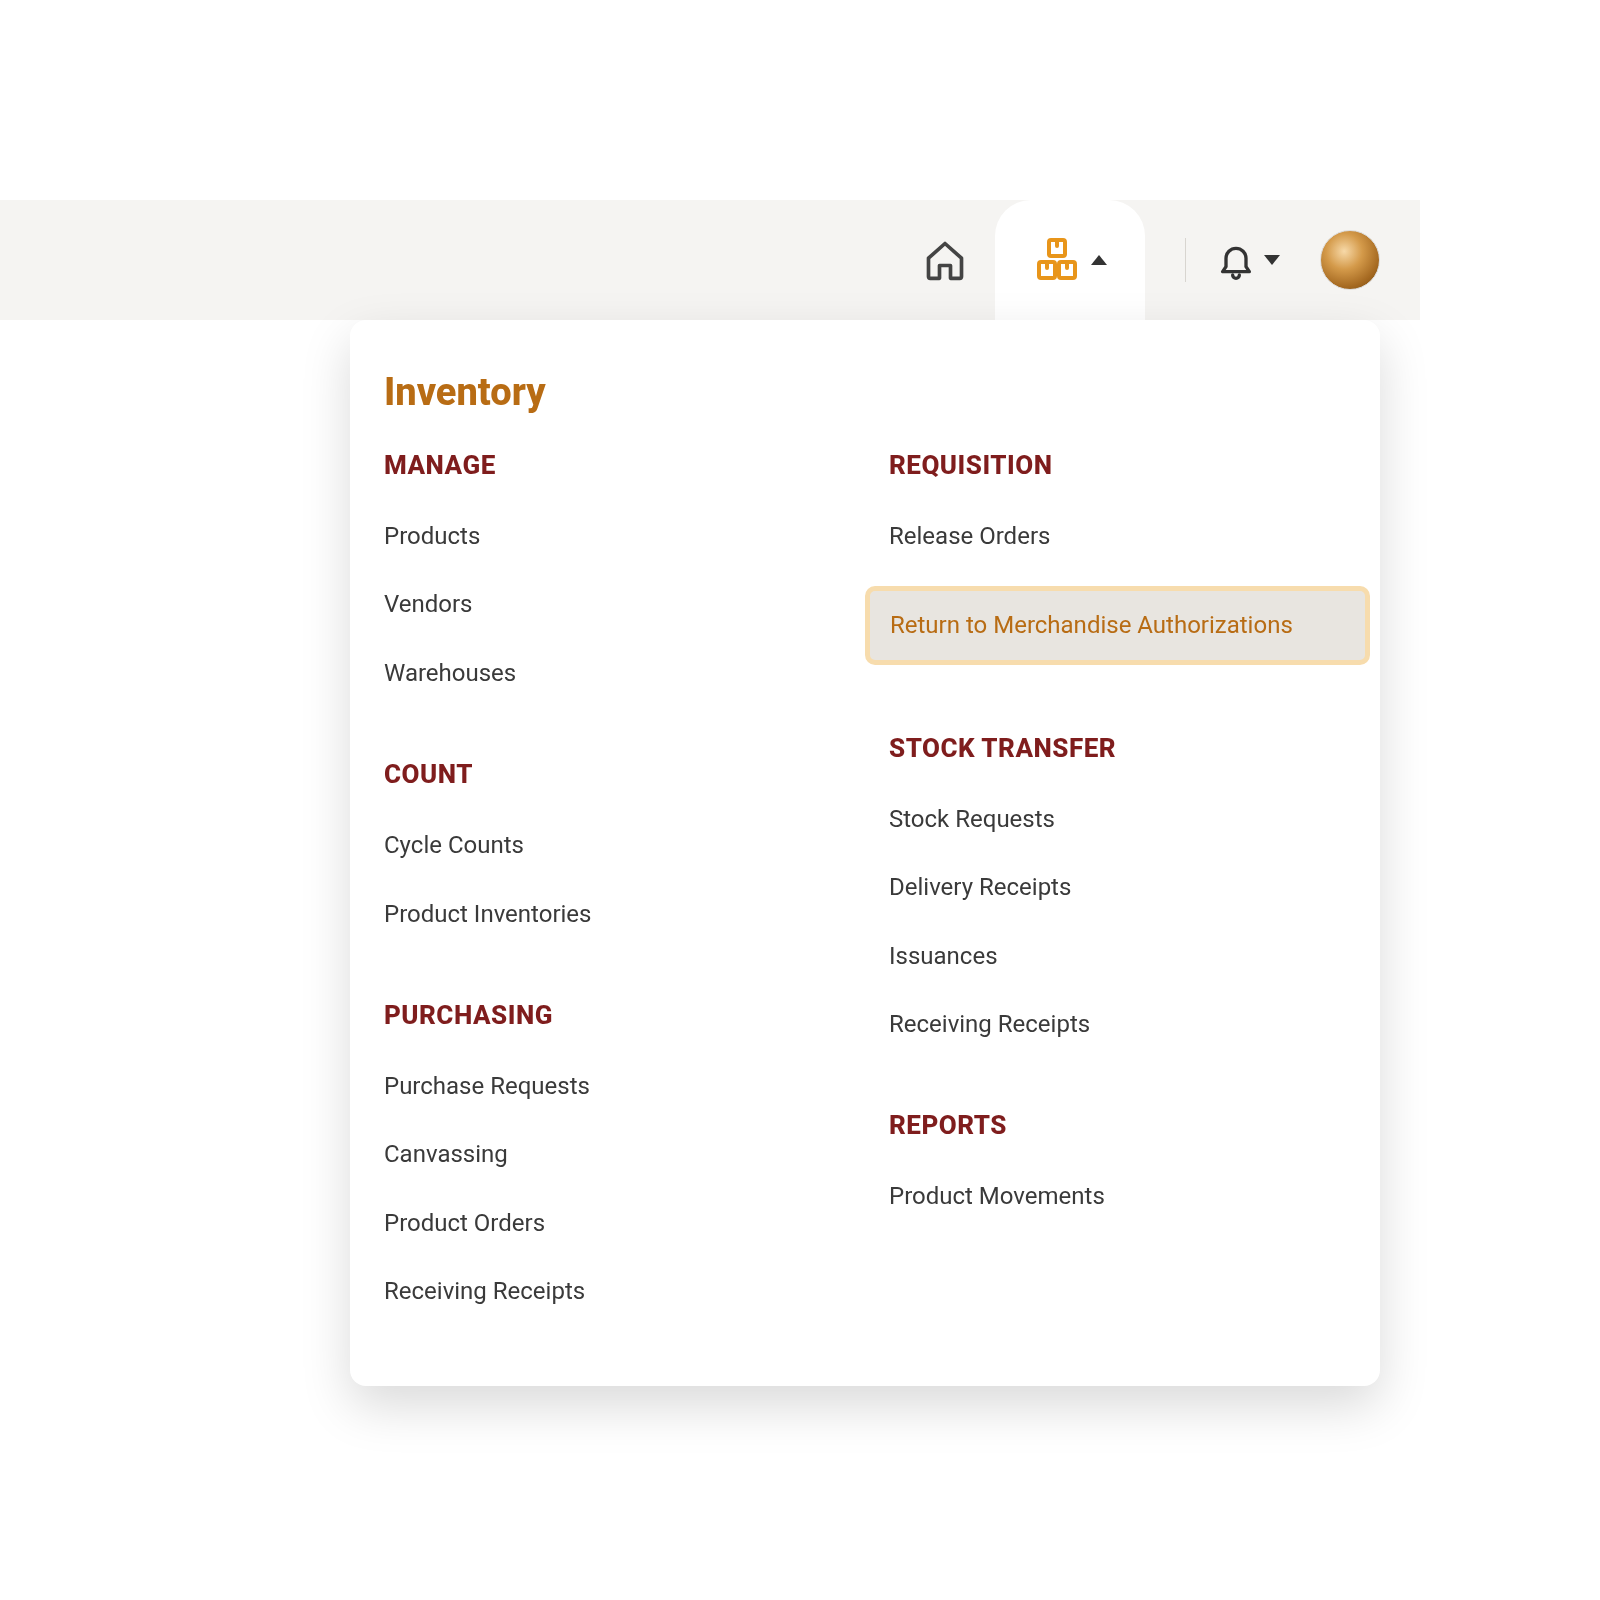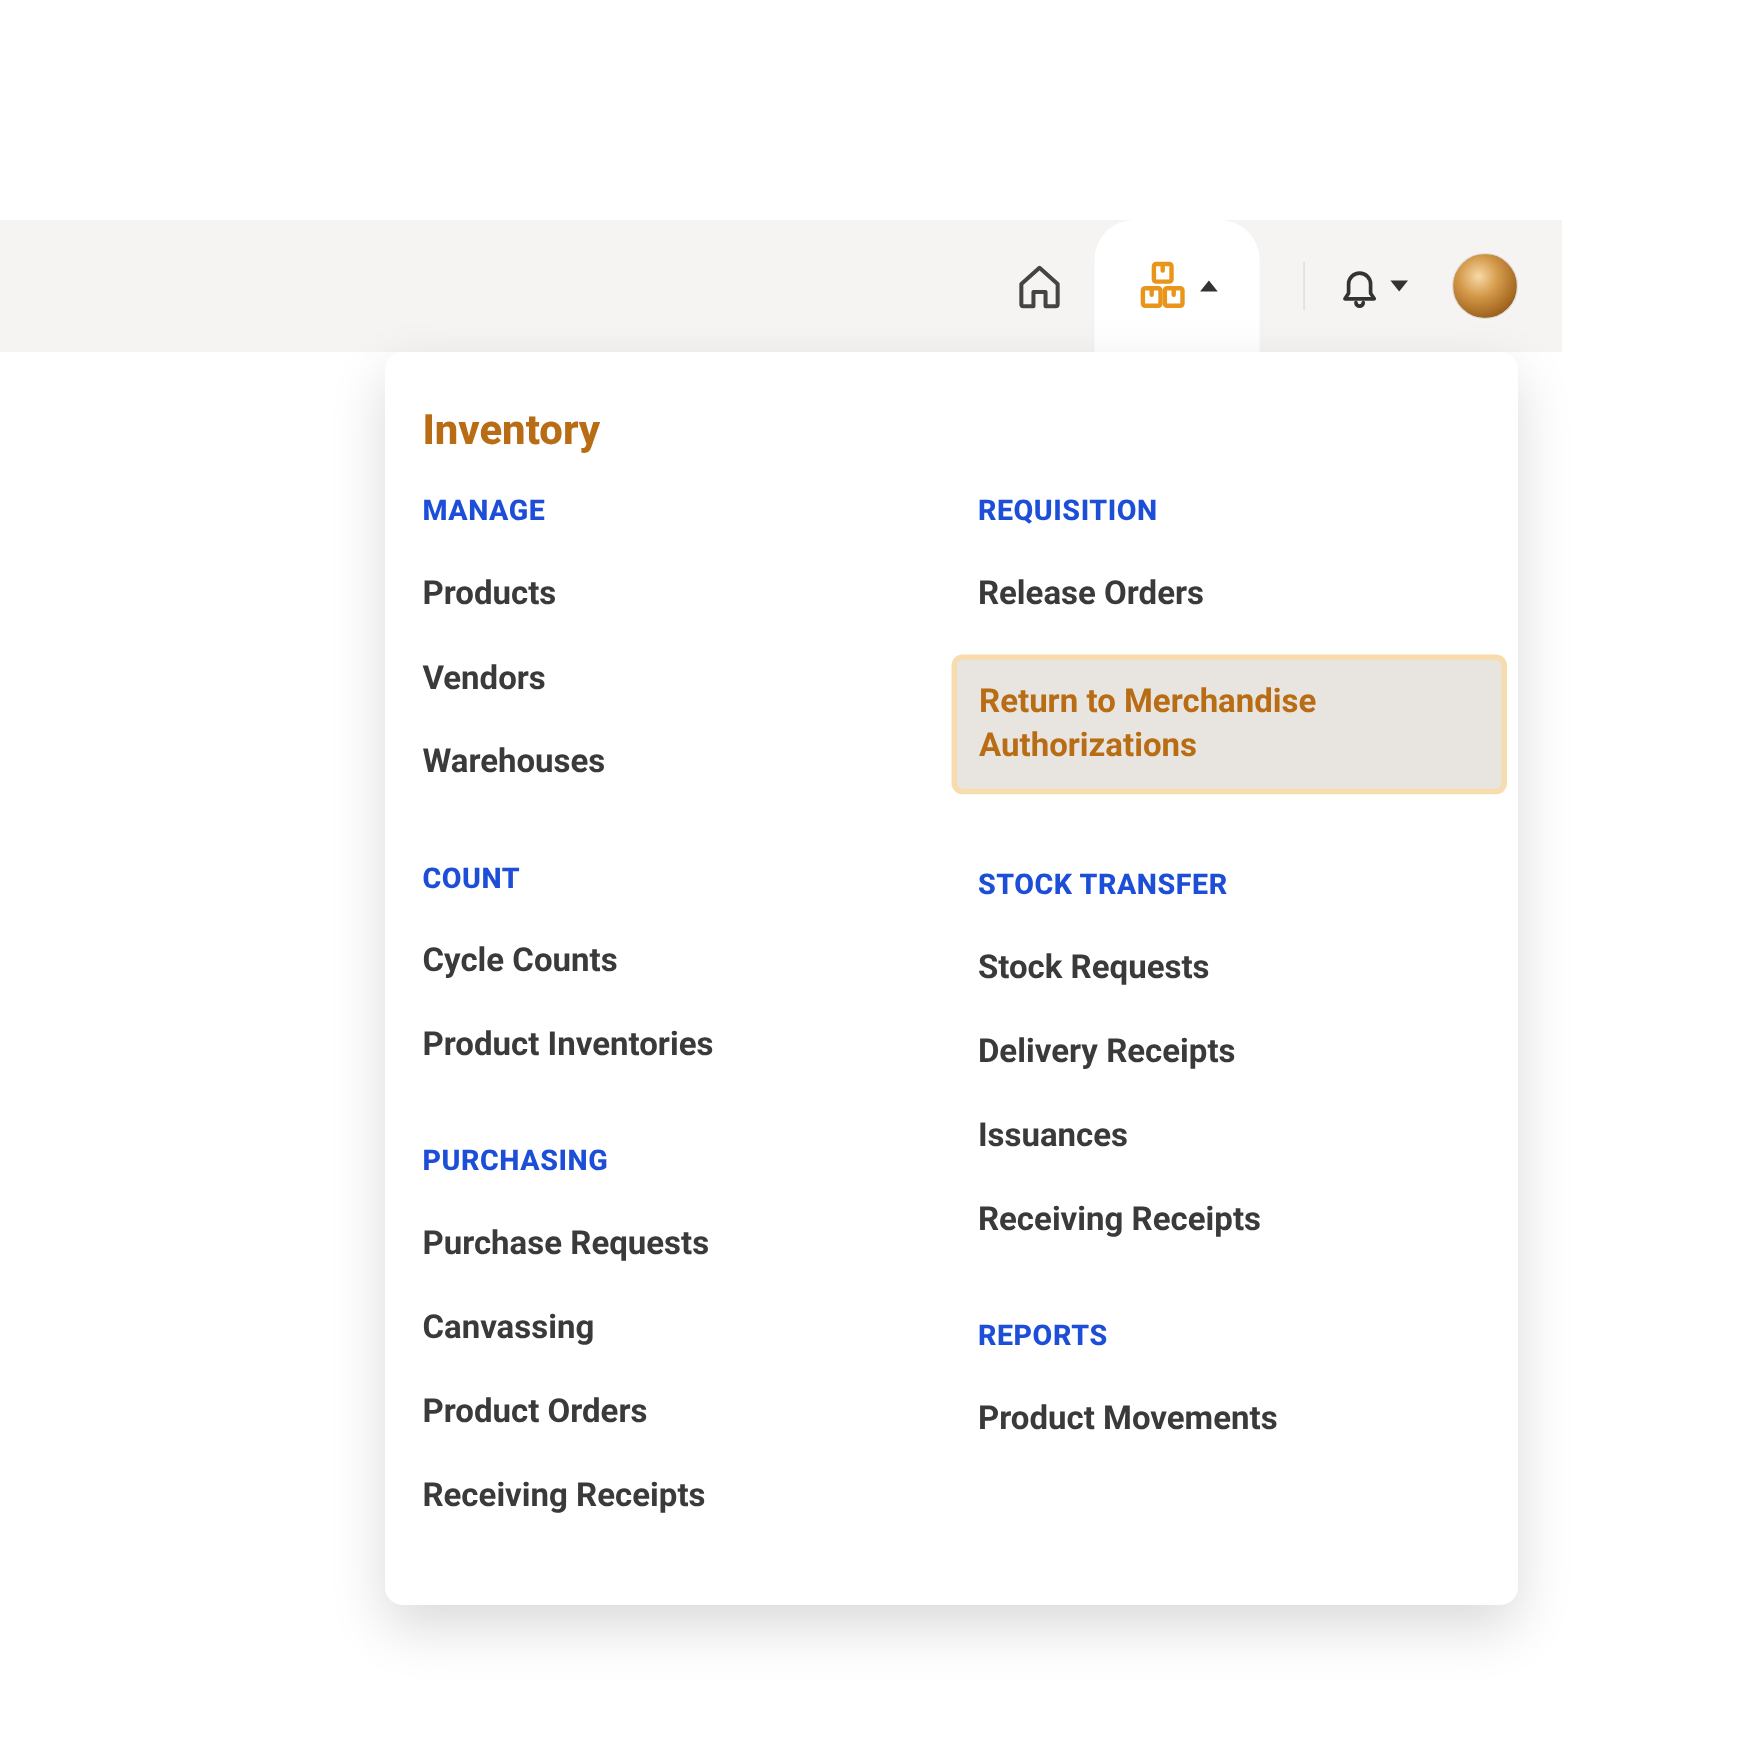--- a/index.html
+++ b/index.html
@@ -97,29 +97,29 @@
       gap: 40px;
     }
     .dd-col {
       flex: 1;
       display: flex;
       flex-direction: column;
     }
     .dd-section-header {
       font-size: 26px;
       font-weight: 800;
-      color: #1d4ed8;
+      color: #7f1d1d;
       letter-spacing: 0.5px;
       margin-bottom: 22px;
       padding-left: 4px;
     }
     .dd-section-header.mt { margin-top: 52px; }
     .dd-link {
-      font-size: 30px;
-      font-weight: 700;
+      font-size: 24px;
+      font-weight: 400;
       color: #3a3a3a;
       padding: 18px 4px;
       cursor: pointer;
       line-height: 1.35;
       border-radius: 10px;
     }
     .dd-link.highlight {
       background: #e8e5e0;
       color: #b86c14;
       border: 5px solid #f7dcad;

